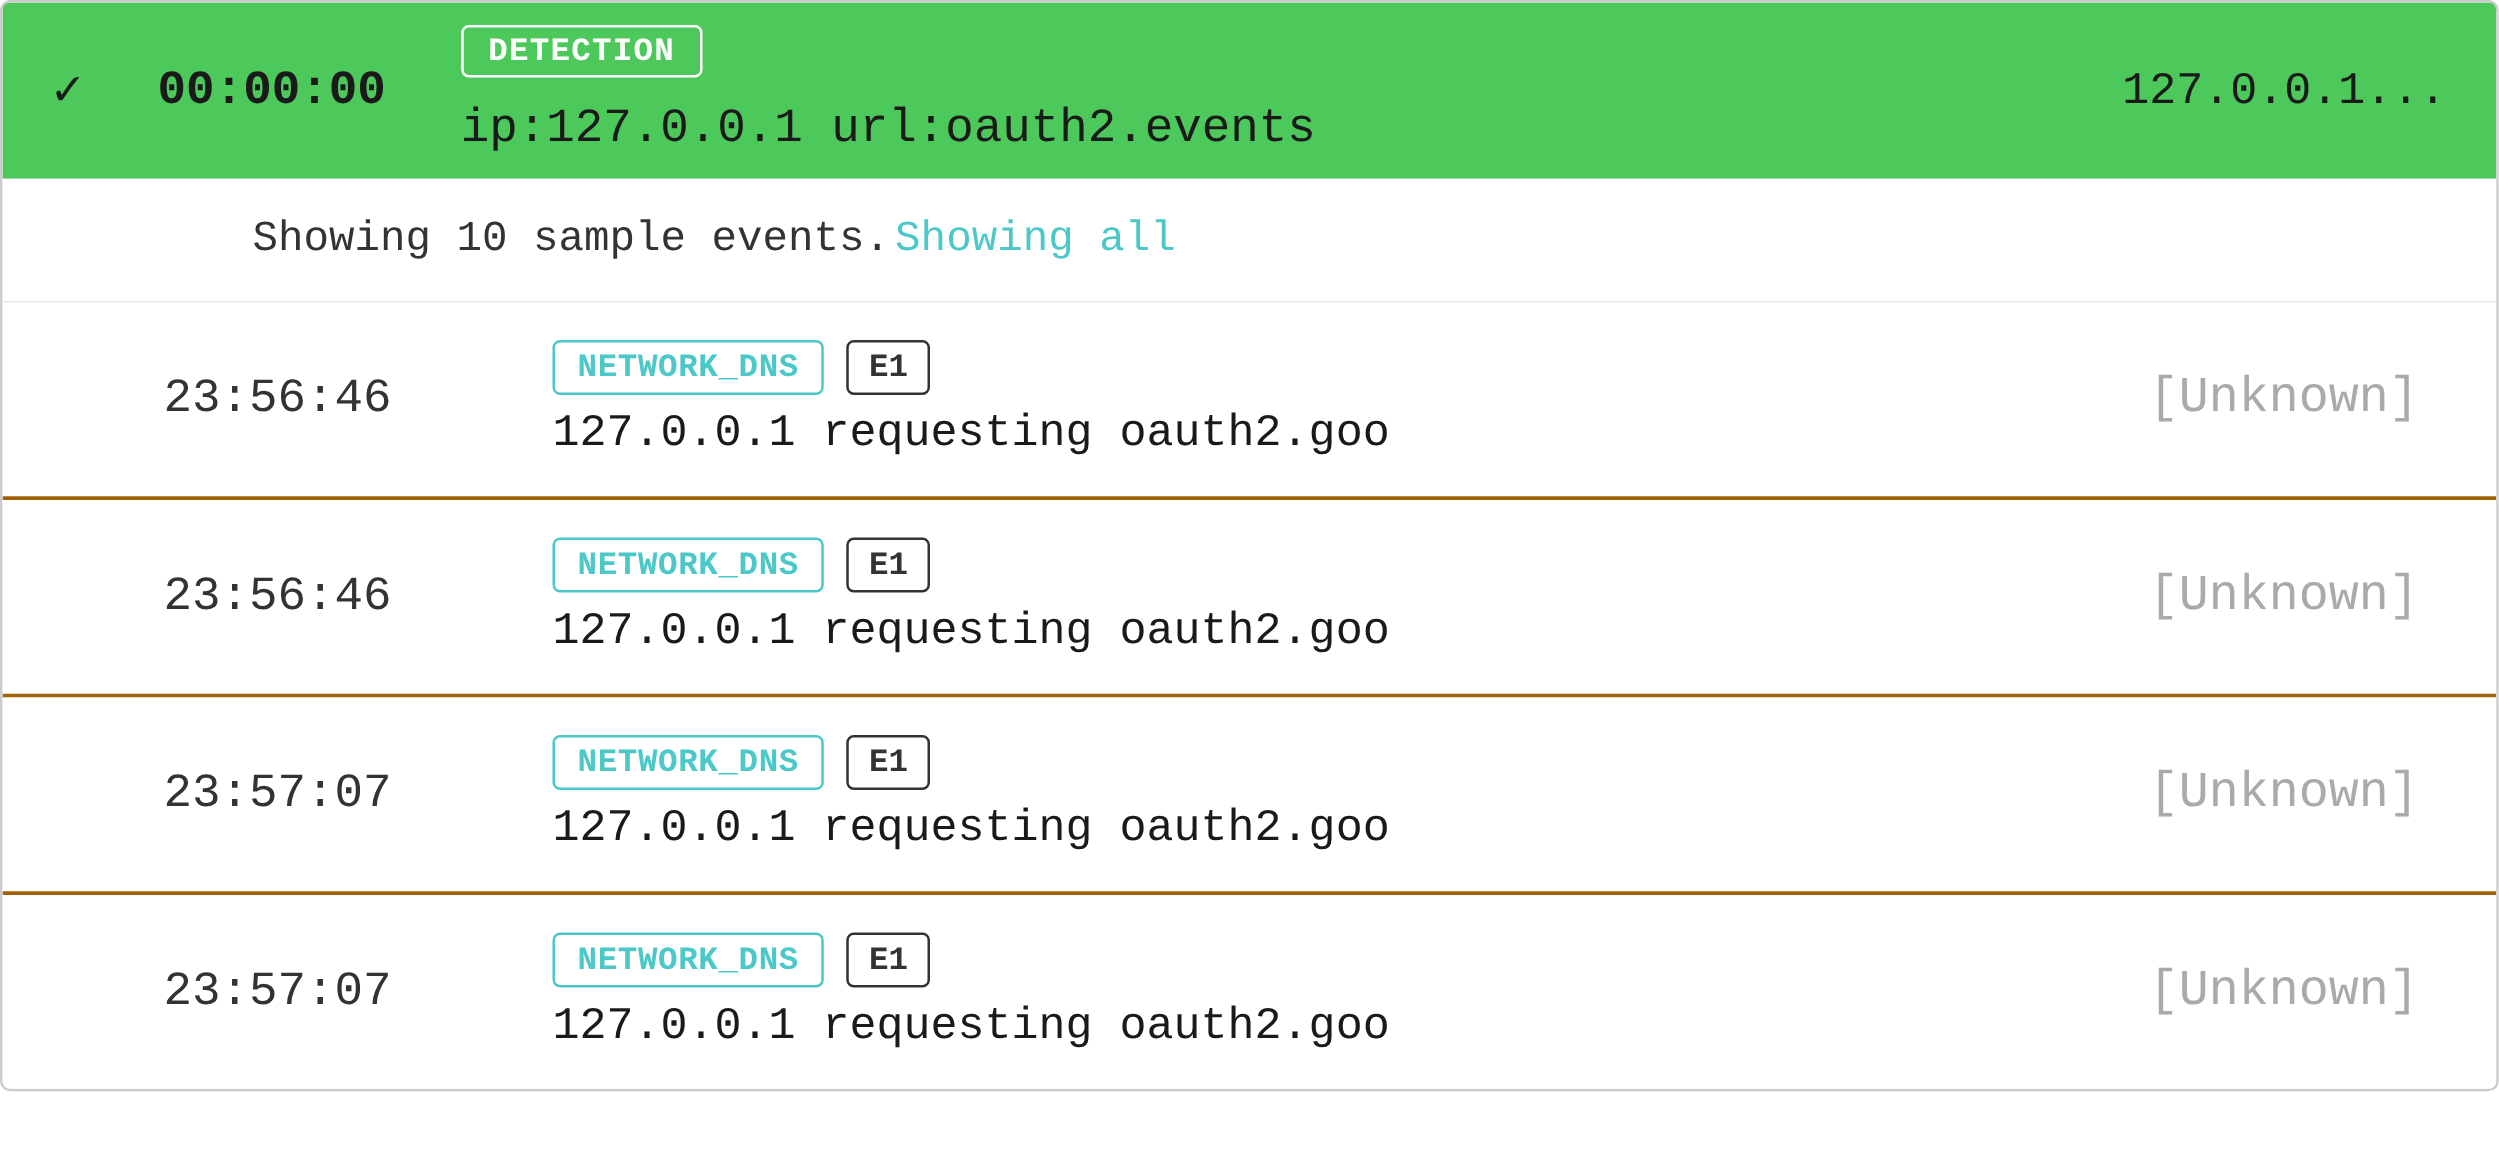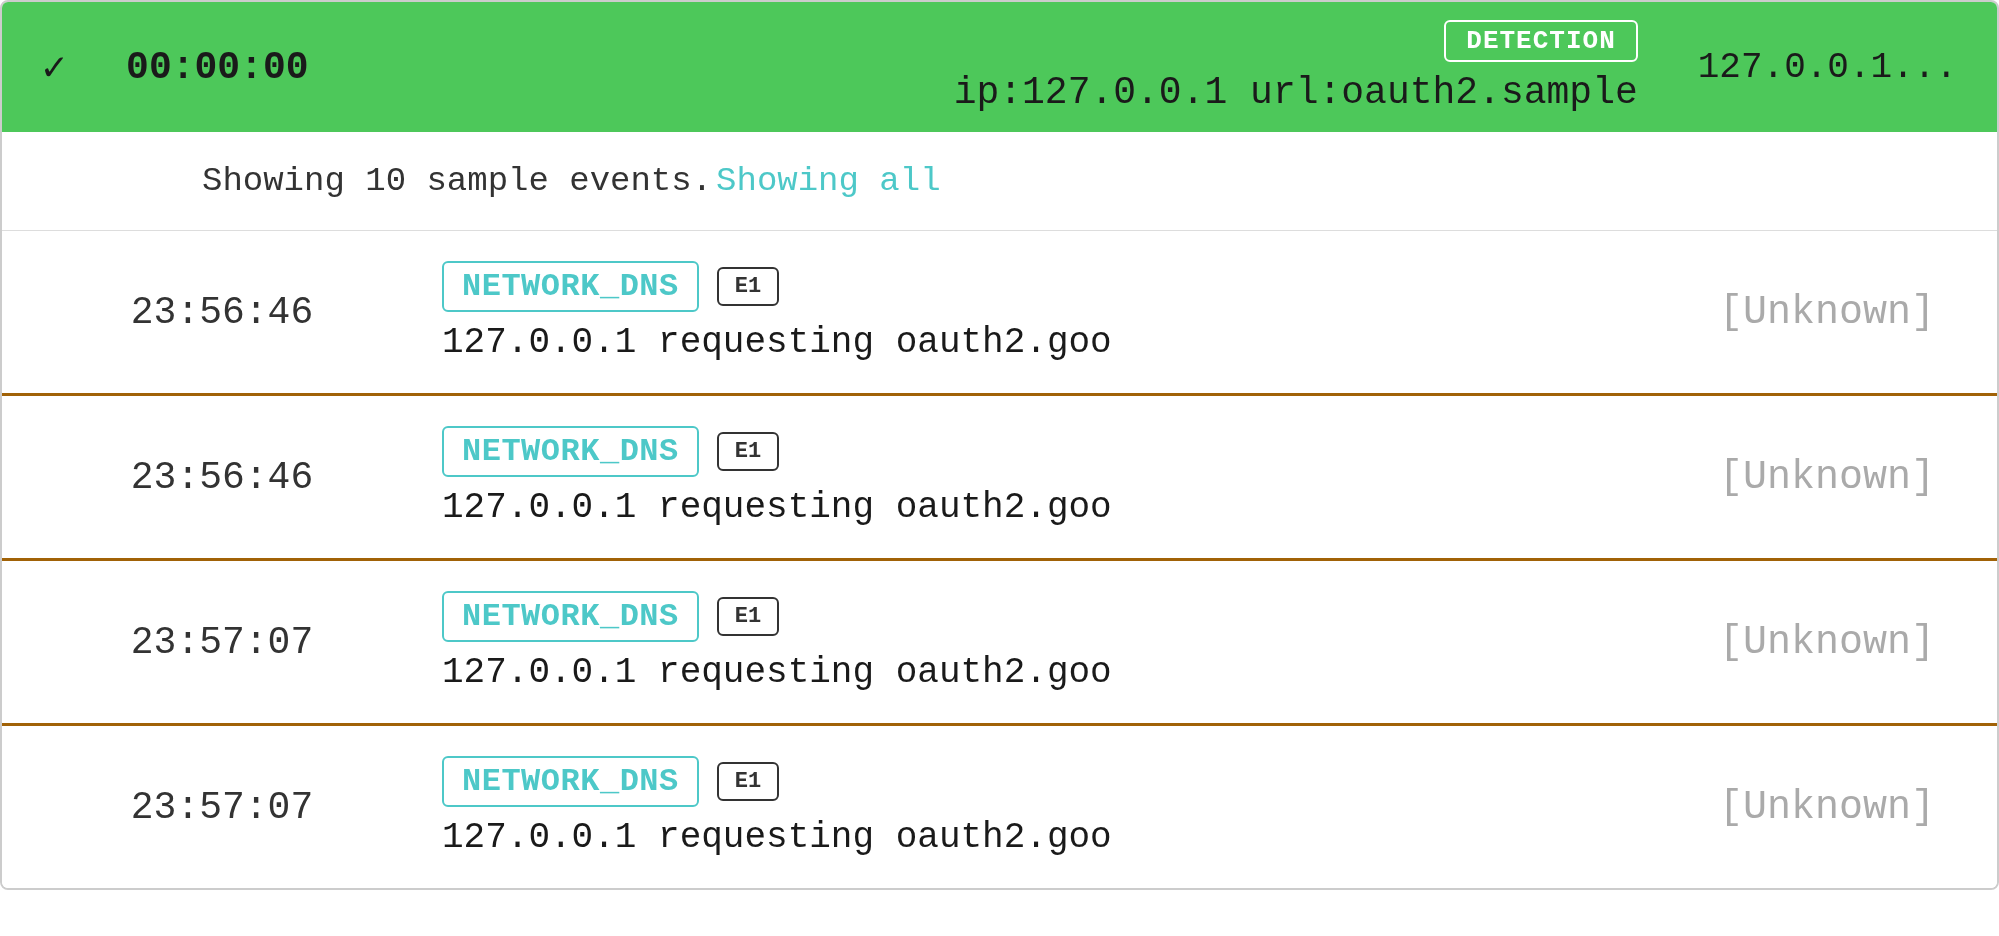--- a/index.html
+++ b/index.html
@@ -43,23 +43,23 @@
       font-size: 38px;
       font-weight: 600;
       color: #1a1a1a;
       font-family: 'Courier New', Courier, monospace;
       white-space: nowrap;
     }
 
     .header-center {
       display: flex;
       flex-direction: column;
-      align-items: flex-end;
+      align-items: flex-start;
       flex: 1;
-      gap: 9px;
+      gap: 20px;
     }
 
     .detection-badge {
       border: 2.5px solid #fff;
       border-radius: 6px;
       padding: 4px 20px;
       font-size: 26px;
       font-weight: 700;
       color: #fff;
       letter-spacing: 1px;
@@ -141,32 +141,32 @@
     .event-badges {
       display: flex;
       align-items: center;
       gap: 18px;
     }
 
     .badge-network-dns {
       border: 2.5px solid #4dc8c8;
       border-radius: 6px;
       padding: 5px 18px;
-      font-size: 32px;
+      font-size: 26px;
       font-weight: 700;
       color: #4dc8c8;
       font-family: 'Courier New', Courier, monospace;
       letter-spacing: 0.5px;
     }
 
     .badge-e1 {
       border: 2.5px solid #333;
       border-radius: 6px;
       padding: 5px 16px;
-      font-size: 22px;
+      font-size: 26px;
       font-weight: 700;
       color: #333;
       font-family: 'Courier New', Courier, monospace;
     }
 
     .event-description {
       font-size: 36px;
       color: #1a1a1a;
       font-family: 'Courier New', Courier, monospace;
       font-weight: 500;
@@ -184,21 +184,21 @@
 </head>
 <body>
 
 <div class="container">
 
   <div class="header-row">
     <span class="header-chevron">✓</span>
     <span class="header-time">00:00:00</span>
     <div class="header-center">
       <span class="detection-badge">DETECTION</span>
-      <span class="header-ip-url">ip:127.0.0.1  url:oauth2.sample</span>
+      <span class="header-ip-url">ip:127.0.0.1  url:oauth2.events</span>
     </div>
     <span class="header-right">127.0.0.1...</span>
   </div>
 
   <div class="sample-events-row">
     <span class="sample-events-text">Showing 10 sample events.</span>
     <a class="download-all-link">Showing all</a>
   </div>
 
   <div id="events-container">

